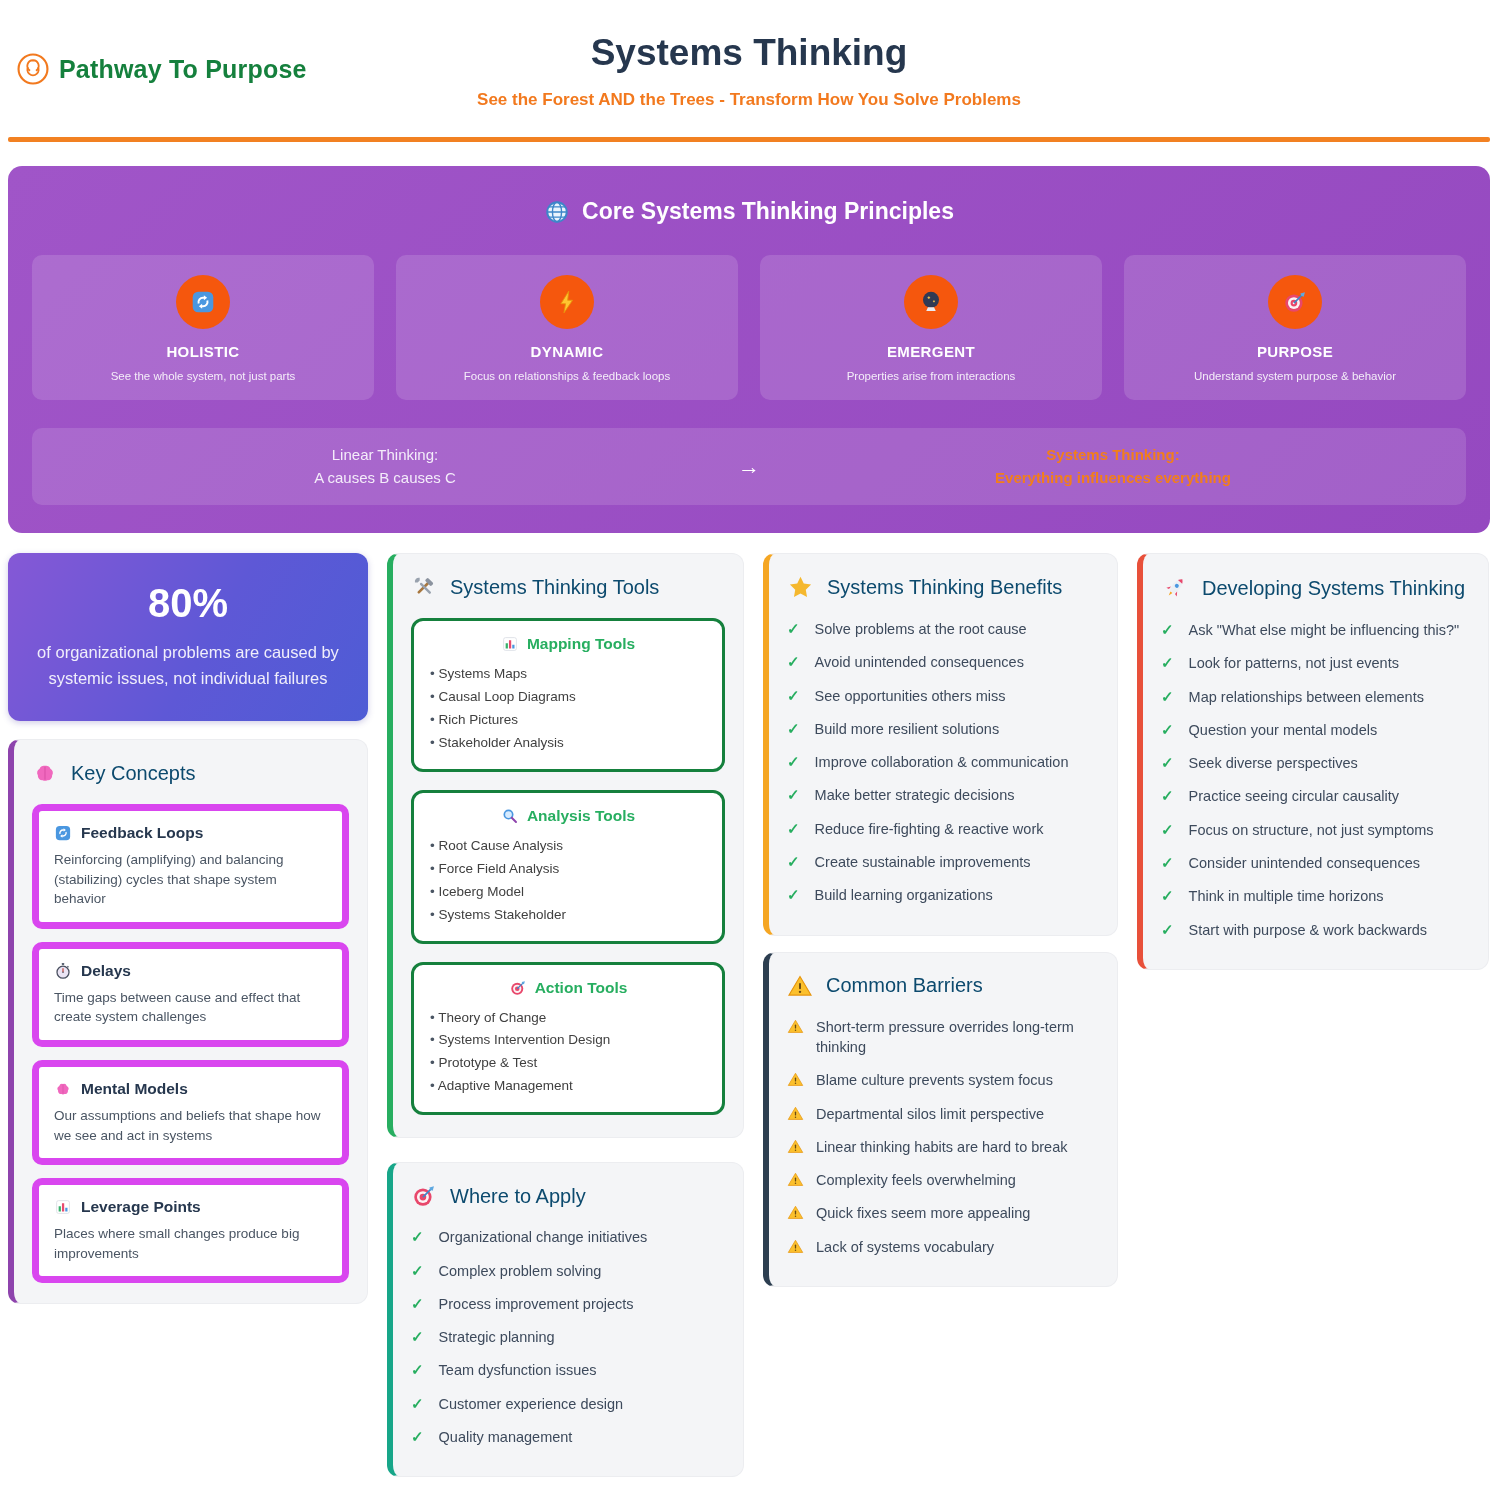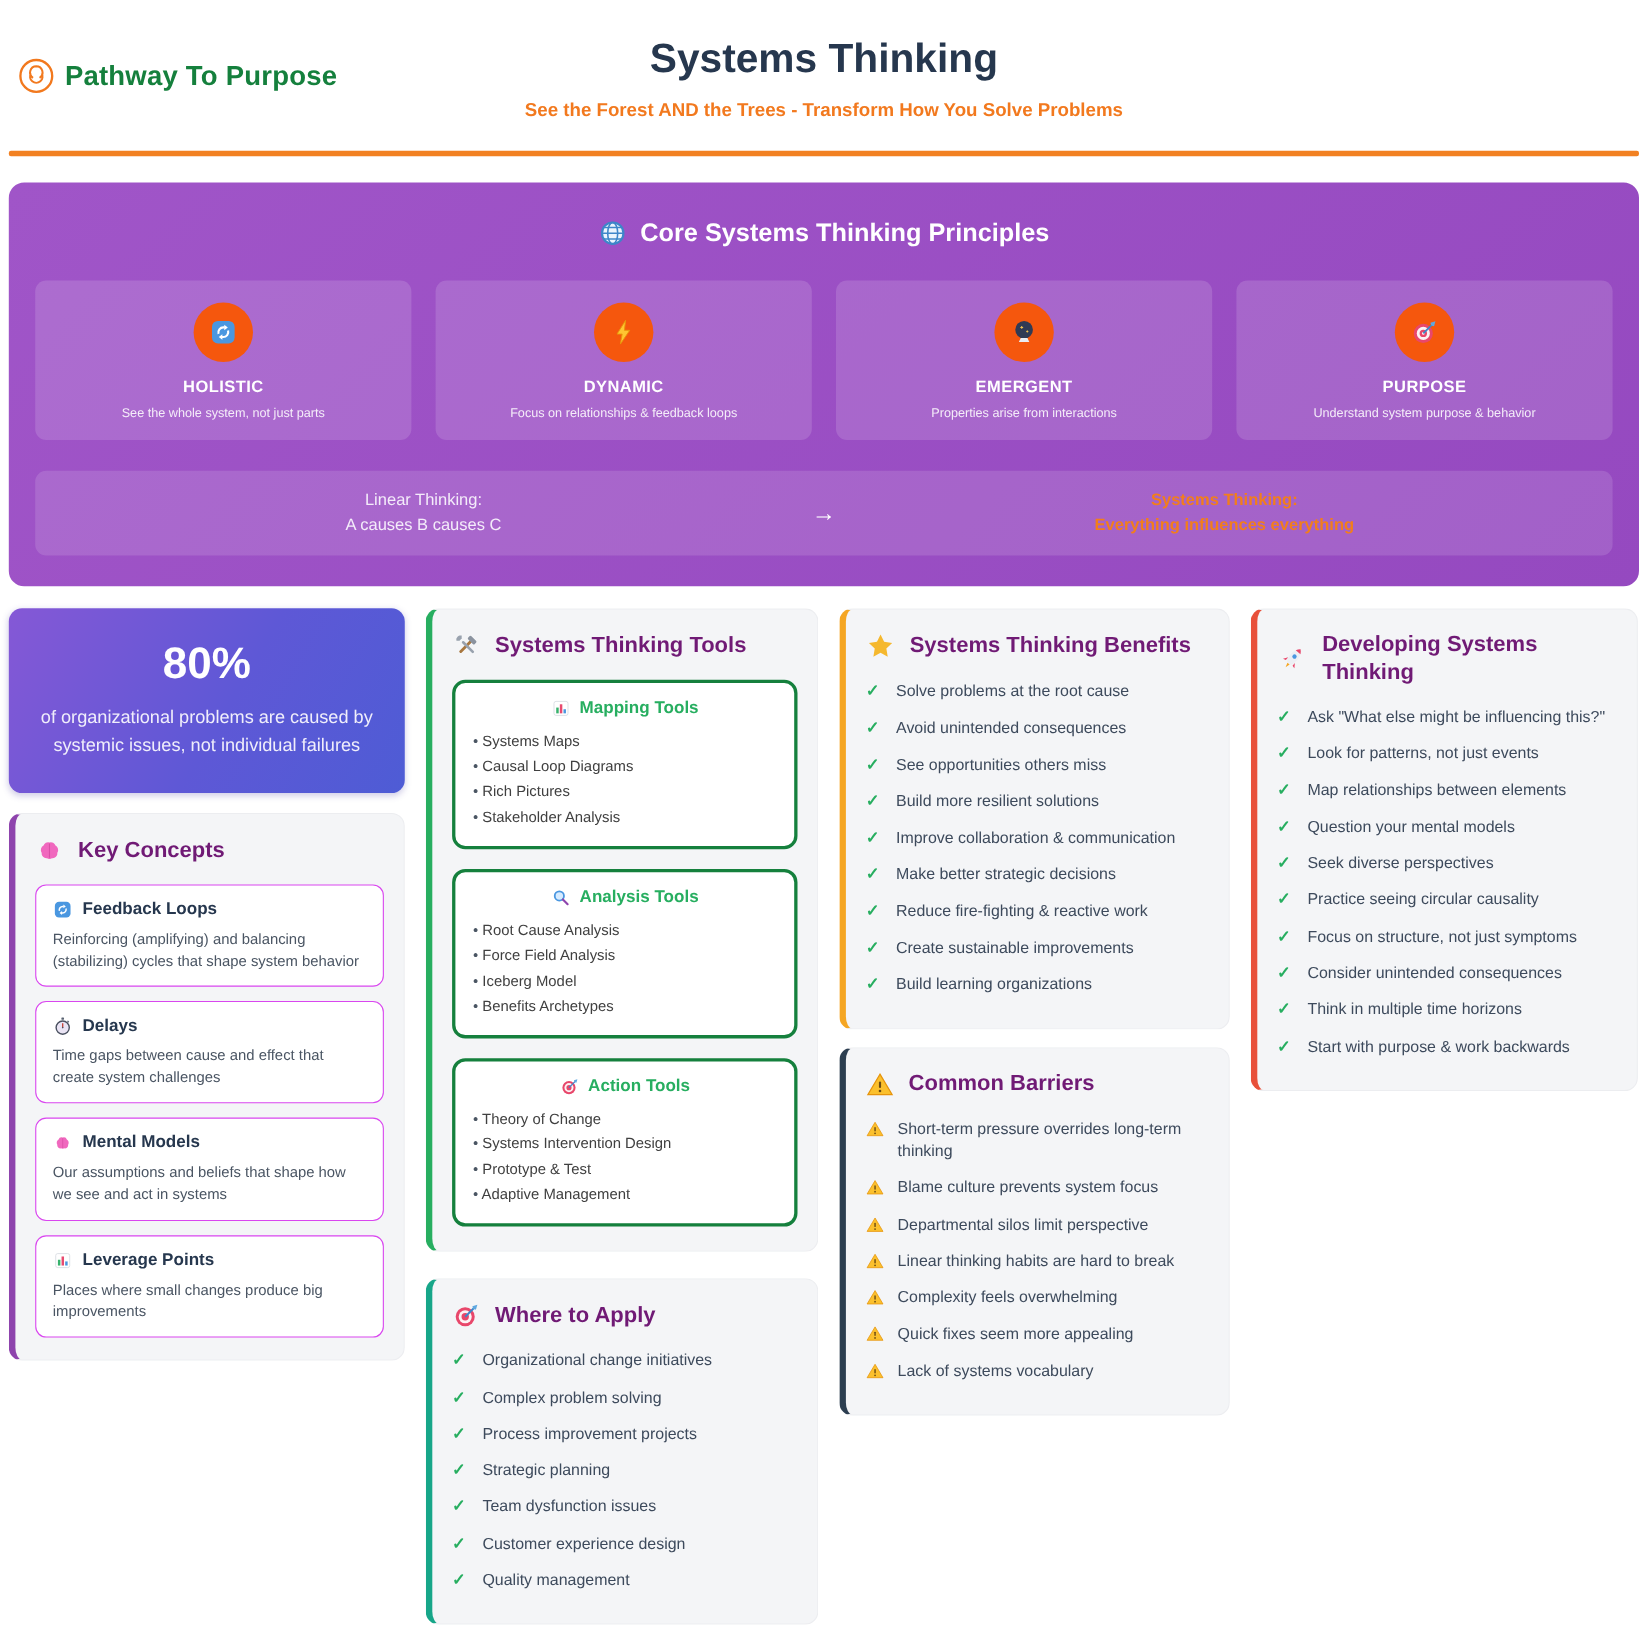--- a/index.html
+++ b/index.html
@@ -67,24 +67,24 @@
     background:#F4F5F7; border:1px solid #ECEDF0; border-left-width:6px; border-left-style:solid;
     border-radius:12px; padding:20px 18px 16px; 
   }
   .panel.purple { border-left-color:#8E44AD; margin-top:18px; }
   .panel.green  { border-left-color:#27AE60; }
   .panel.teal   { border-left-color:#17A689; margin-top:24px; }
   .panel.amber  { border-left-color:#F5A623; }
   .panel.navy   { border-left-color:#2C3E50; margin-top:16px; }
   .panel.red    { border-left-color:#E8503A; }
   .panel-head { display:flex; align-items:center; gap:13px; margin-bottom:18px; }
-  .panel-title { font-size:20px; font-weight:700; color:#701a75; line-height:1.25; }
+  .panel-title { font-size:20px; font-weight:400; color:#0c4a6e; line-height:1.25; }
 
   .concept-card {
-    background:#fff; border:1px solid #d946ef; border-radius:10px;
+    background:#fff; border:7px solid #d946ef; border-radius:10px;
     padding:13px 15px; margin-bottom:13px;
   }
   .concept-card:last-child { margin-bottom:4px; }
   .concept-title { display:flex; align-items:center; gap:9px; font-size:15.5px; font-weight:800; color:#26374E; margin-bottom:8px; }
   .concept-desc { font-size:13.5px; line-height:1.45; color:#4A5563; }
 
   .tool-box {
     background:#fff; border:3px solid #15803d; border-radius:12px;
     padding:14px 16px 14px; margin-bottom:18px;
   }
@@ -336,21 +336,21 @@
               <circle cx="10" cy="10" r="5.6" fill="#D6EBFF" stroke="#4A97E0" stroke-width="2.2"></circle>
               <path d="M14.3 14.3L20 20" stroke="#8E44AD" stroke-width="2.6" stroke-linecap="round"></path>
             </svg>
           </span>
           <span class="tool-title">Analysis Tools</span>
         </div>
         <ul class="tool-list">
             <li>Root Cause Analysis</li>
             <li>Force Field Analysis</li>
             <li>Iceberg Model</li>
-            <li>Benefits Archetypes</li>
+            <li>Systems Stakeholder</li>
           </ul>
       </div>
 
       <div class="tool-box" style="margin-bottom:6px;">
         <div class="tool-head">
           <span class="icon">
             <svg width="18" height="18" viewBox="0 0 24 24">
               <circle cx="11" cy="13" r="8" fill="#E8476B"></circle>
               <circle cx="11" cy="13" r="5.5" fill="#FDF2F4"></circle>
               <circle cx="11" cy="13" r="3.1" fill="#E8476B"></circle>

